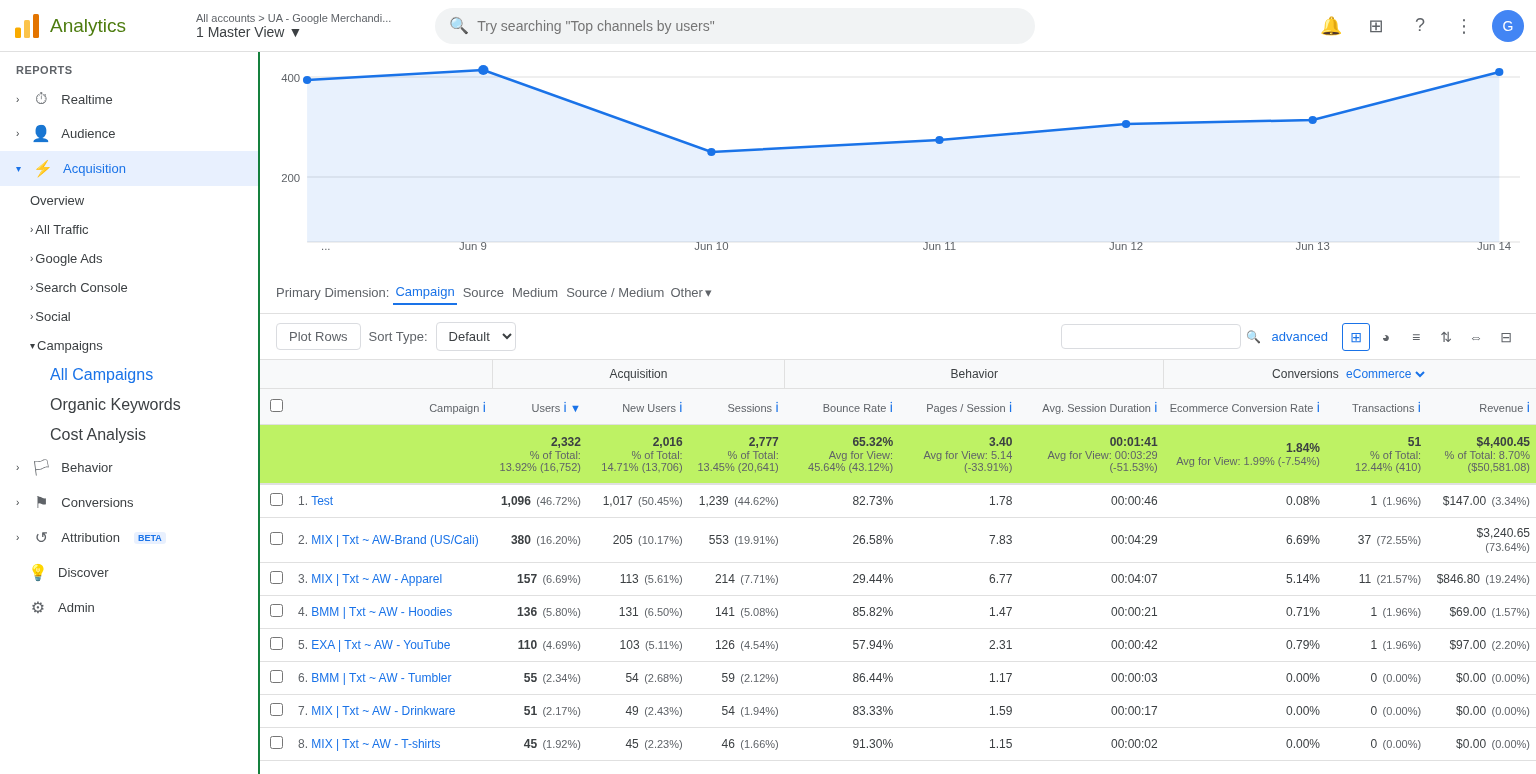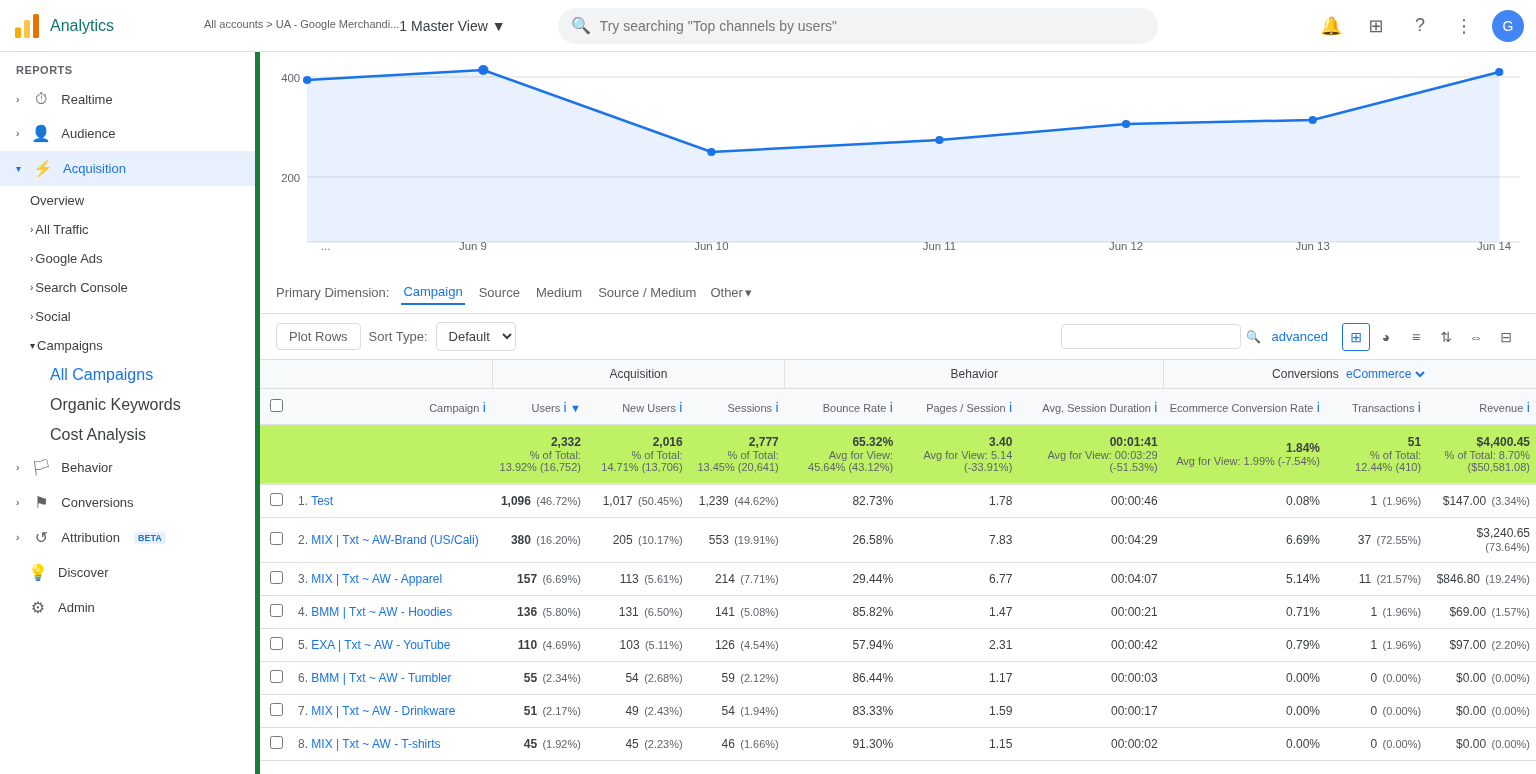--- a/index.html
+++ b/index.html
@@ -12,22 +12,22 @@
       height: 52px;
       padding: 0 12px;
       border-bottom: 1px solid #e0e0e0;
       background: #fff;
       position: fixed;
       top: 0; left: 0; right: 0;
       z-index: 100;
     }
     .logo-area { display: flex; align-items: center; gap: 8px; min-width: 160px; }
     .logo-icon { width: 30px; height: 30px; }
-    .app-title { font-size: 16px; color: #0f766e; font-weight: 400; }
-    .account-area { display: flex; flex-direction: row; margin: 0 32px; }
+    .app-title { font-size: 19px; color: #4d7c0f; font-weight: 400; }
+    .account-area { display: flex; flex-direction: column; margin: 0 24px; }
     .account-path { font-size: 11px; color: #5f6368; }
     .account-view { display: flex; align-items: center; gap: 4px; font-size: 14px; color: #3c4043; font-weight: 500; }
     .search-bar {
       flex: 1;
       max-width: 600px;
       height: 36px;
       background: #f1f3f4;
       border-radius: 24px;
       display: flex;
       align-items: center;
@@ -41,21 +41,21 @@
     .avatar { width: 32px; height: 32px; border-radius: 50%; background: #4285f4; display: flex; align-items: center; justify-content: center; color: #fff; font-size: 14px; font-weight: 500; cursor: pointer; }
 
     
     .layout { display: flex; margin-top: 52px; height: calc(774px - 52px); }
     
     
     .sidebar {
       width: 260px;
       min-width: 260px;
       background: #fff;
-      border-right: 5px solid #15803d;
+      border-right: 2px solid #15803d;
       overflow-y: auto;
       height: 100%;
     }
     .sidebar-section-label { font-size: 11px; font-weight: 700; color: #5f6368; padding: 12px 16px 6px; letter-spacing: 0.5px; }
     .sidebar-item {
       display: flex;
       align-items: center;
       padding: 8px 16px;
       cursor: pointer;
       color: #3c4043;
@@ -87,21 +87,21 @@
     .main { flex: 1; overflow-y: auto; padding: 0; background: #fff; }
     
     
     .chart-area { padding: 0 16px 0; height: 220px; position: relative; }
     .chart-container { width: 100%; height: 200px; position: relative; overflow: hidden; }
     
     
     .primary-dim-row {
       display: flex;
       align-items: center;
-      gap: 12px;
+      gap: 4px;
       padding: 8px 16px;
       border-bottom: 1px solid #e0e0e0;
     }
     .primary-dim-label { font-size: 13px; color: #5f6368; }
     .dim-tab { font-size: 13px; color: #5f6368; cursor: pointer; padding: 4px 2px; }
     .dim-tab.active { color: #1a73e8; font-weight: 500; border-bottom: 2px solid #1a73e8; }
     .dim-other { display: flex; align-items: center; gap: 2px; font-size: 13px; color: #5f6368; cursor: pointer; }
     
     
     .toolbar-row {

